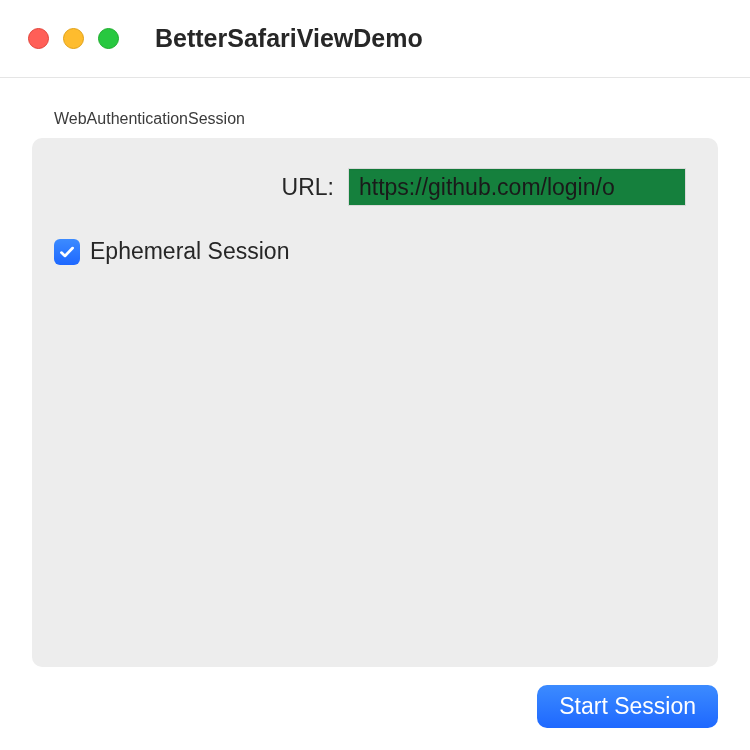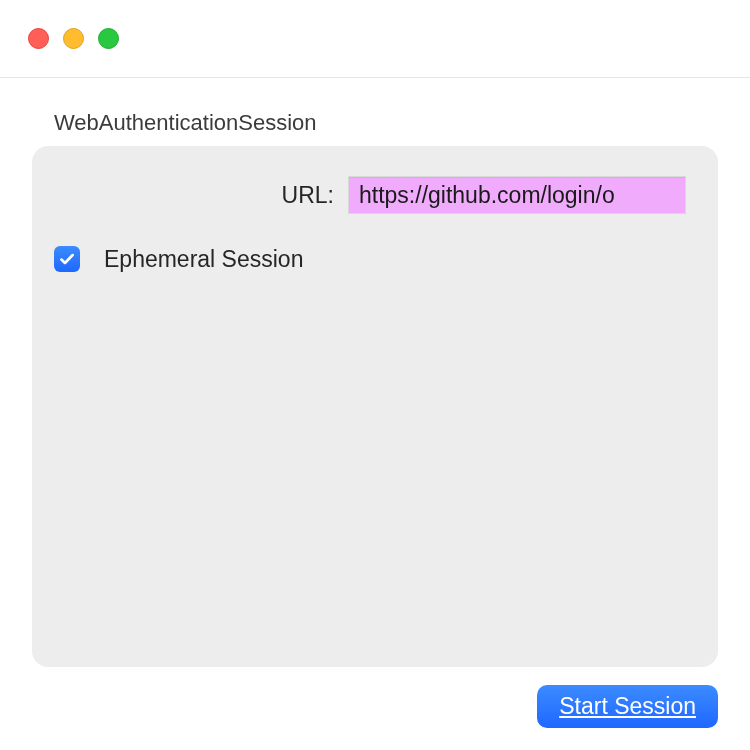--- a/index.html
+++ b/index.html
@@ -48,30 +48,30 @@
       color: #272727;
     }
     .content {
       flex: 1;
       padding: 32px 32px 22px 32px;
       display: flex;
       flex-direction: column;
       background: #ffffff;
     }
     .section-label {
-      font-size: 22px;
+      font-size: 16px;
       color: #3b3b3b;
       margin-left: 22px;
       margin-bottom: 10px;
       font-weight: 400;
     }
     .panel {
       flex: 1;
       background: #ededed;
-      border-radius: 16px;
+      border-radius: 10px;
       padding: 30px 32px 22px 22px;
     }
     .form-row {
       display: flex;
       align-items: center;
       margin-bottom: 16px;
       gap: 14px;
     }
     .form-label {
       width: 280px;
@@ -79,30 +79,30 @@
       font-size: 23px;
       color: #262626;
       flex-shrink: 0;
     }
     .form-input {
       flex: 1;
       height: 38px;
       padding: 4px 10px;
       font-size: 23px;
       border: 1px solid #d9d9d9;
-      background: #f0abfc;
+      background: #15803d;
       box-shadow: inset 0 1px 1px rgba(0,0,0,0.06);
       color: #1a1a1a;
       min-width: 0;
       font-family: inherit;
     }
     .checkbox-wrap {
       display: flex;
-      align-items: flex-start;
-      gap: 24px;
+      align-items: flex-end;
+      gap: 10px;
       flex: 1;
     }
     .checkbox {
       width: 26px;
       height: 26px;
       border-radius: 6px;
       background: linear-gradient(180deg, #3c8bff 0%, #1e68ff 100%);
       border: none;
       display: flex;
       align-items: center;
@@ -125,33 +125,33 @@
     }
     .start-btn {
       background: linear-gradient(180deg, #3c8bff 0%, #1e68ff 100%);
       color: #ffffff;
       border: none;
       border-radius: 10px;
       font-size: 23px;
       padding: 8px 22px;
       cursor: pointer;
       font-family: inherit;
-      text-decoration: underline;
     }
   </style>
 </head>
 <body>
 
 <div class="window">
   <div class="titlebar">
     <div class="traffic-lights">
       <div class="traffic-light tl-close"></div>
       <div class="traffic-light tl-min"></div>
       <div class="traffic-light tl-max"></div>
     </div>
+    <div class="title">BetterSafariViewDemo</div>
   </div>
 
   <div class="content">
     <div class="section-label">WebAuthenticationSession</div>
 
     <div class="panel">
 
       <div class="form-row">
         <div class="form-label">URL:</div>
         <input class="form-input" type="text" value="https://github.com/login/o" style="">

